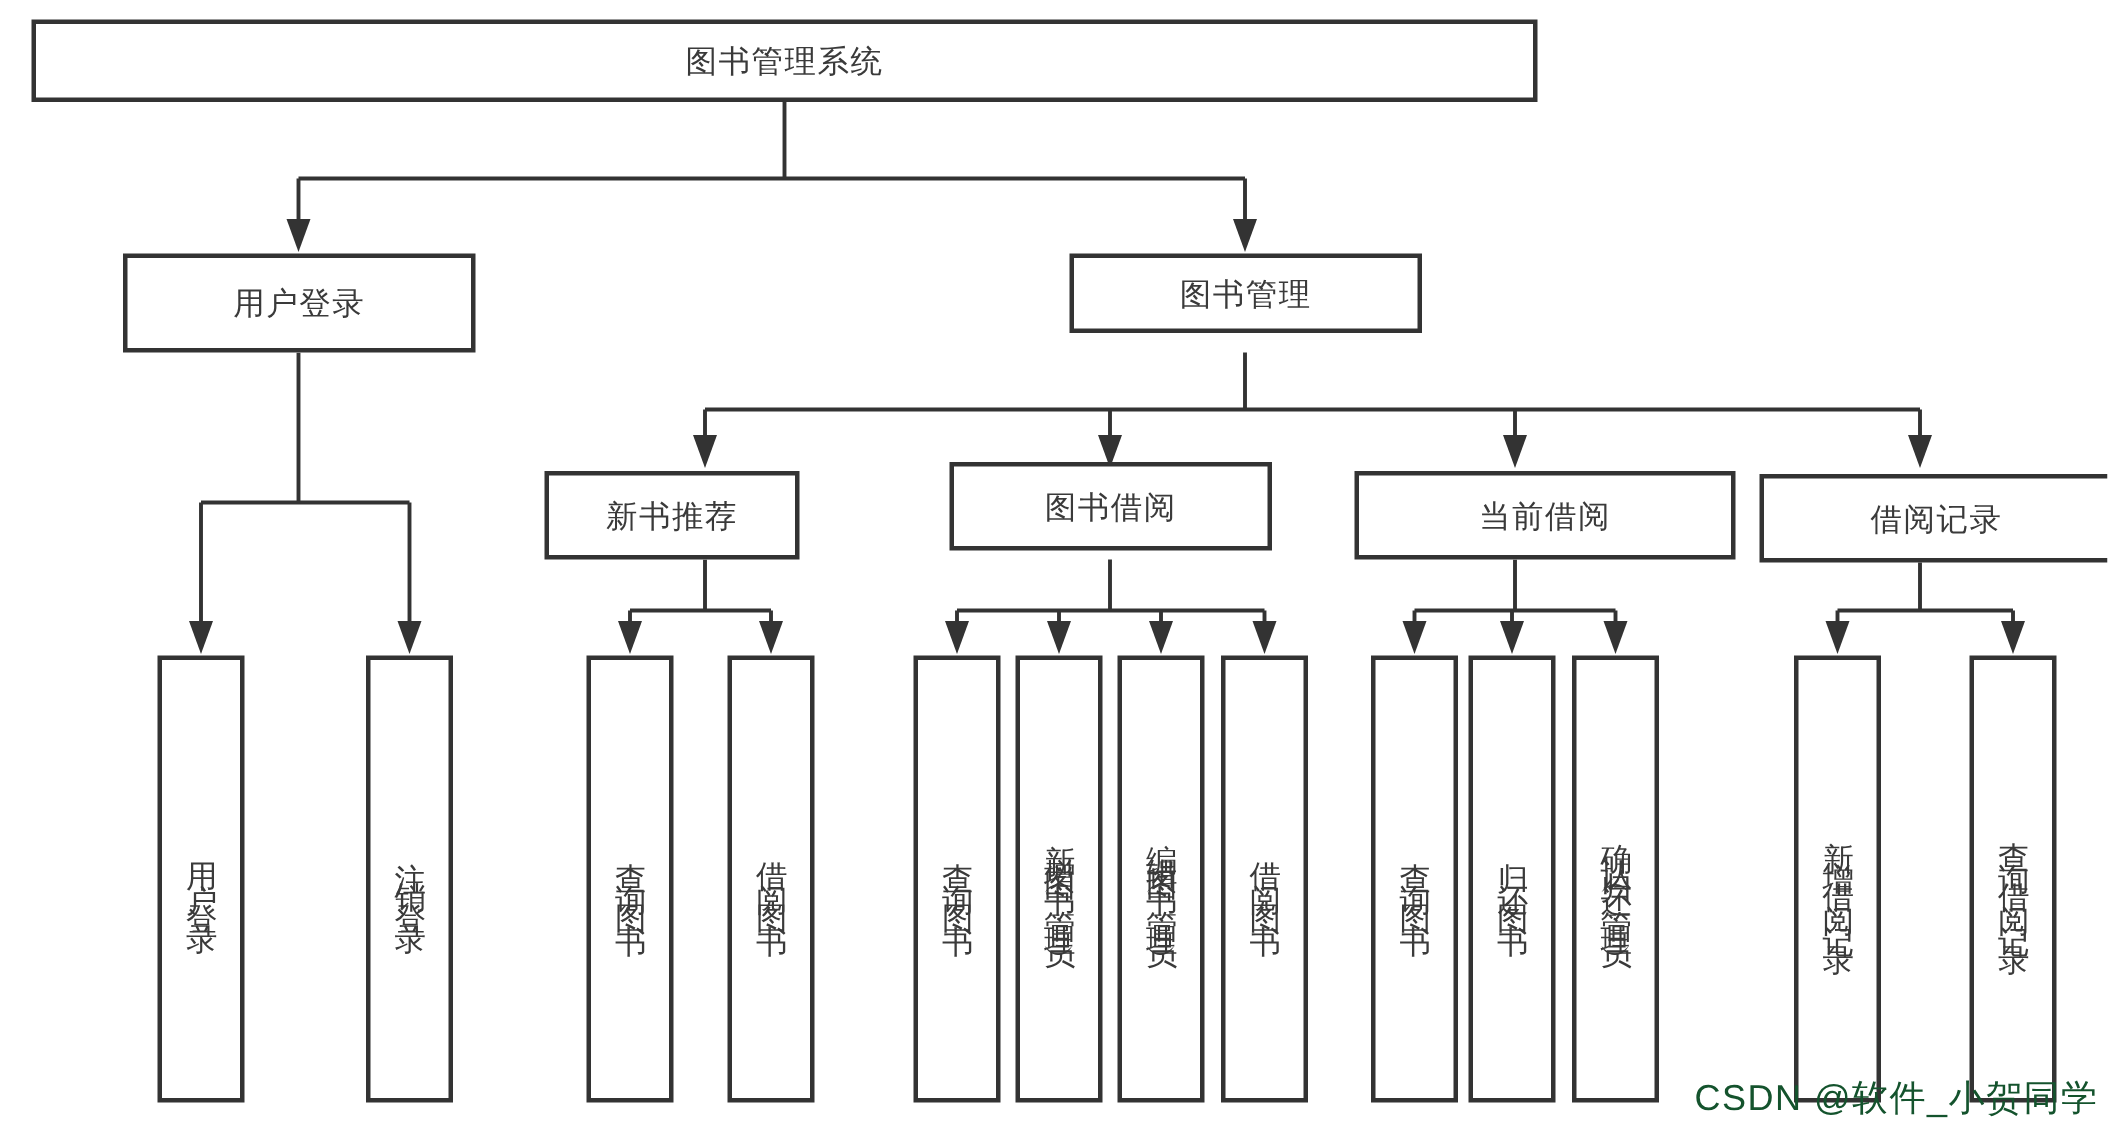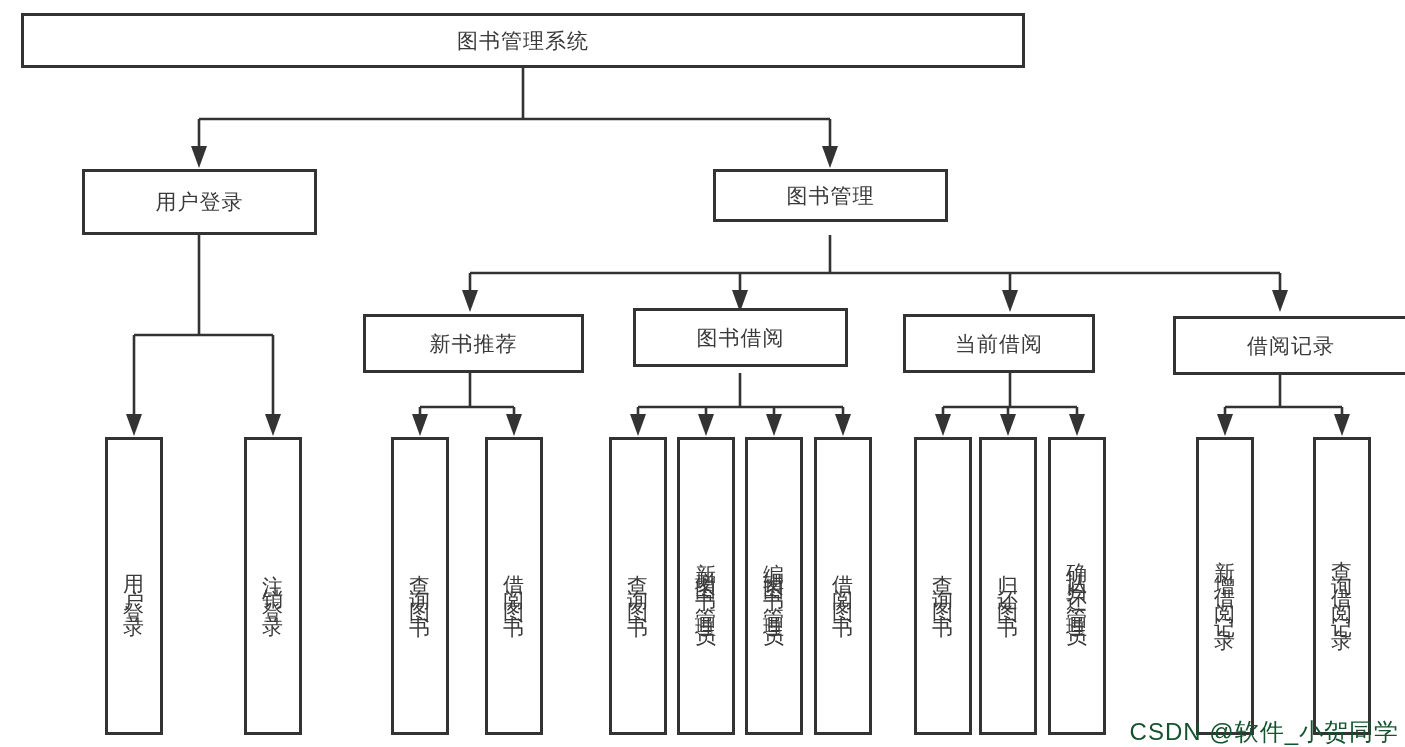--- a/index.html
+++ b/index.html
@@ -154,27 +154,27 @@
     <span>图书管理系统</span>
   </div>
 
   <div class="box" style="left:82px; top:169px; width:235px; height:66px;">
     <span>用户登录</span>
   </div>
   <div class="box" style="left:713px; top:169px; width:235px; height:53px;">
     <span>图书管理</span>
   </div>
 
-  <div class="box" style="left:363px; top:314px; width:221px; height:59px;">
+  <div class="box" style="left:363px; top:314px; width:170px; height:59px;">
     <span>新书推荐</span>
   </div>
   <div class="box" style="left:633px; top:308px; width:215px; height:59px;">
     <span>图书借阅</span>
   </div>
-  <div class="box" style="left:903px; top:314px; width:192px; height:59px;">
+  <div class="box" style="left:903px; top:314px; width:254px; height:59px;">
     <span>当前借阅</span>
   </div>
   <div class="box" style="left:1173px; top:316px; width:236px; height:59px;">
     <span>借阅记录</span>
   </div>
 
   <div class="box leaf" style="left:105px;">
     <span class="vtext">用户登录</span>
   </div>
   <div class="box leaf" style="left:244px;">

